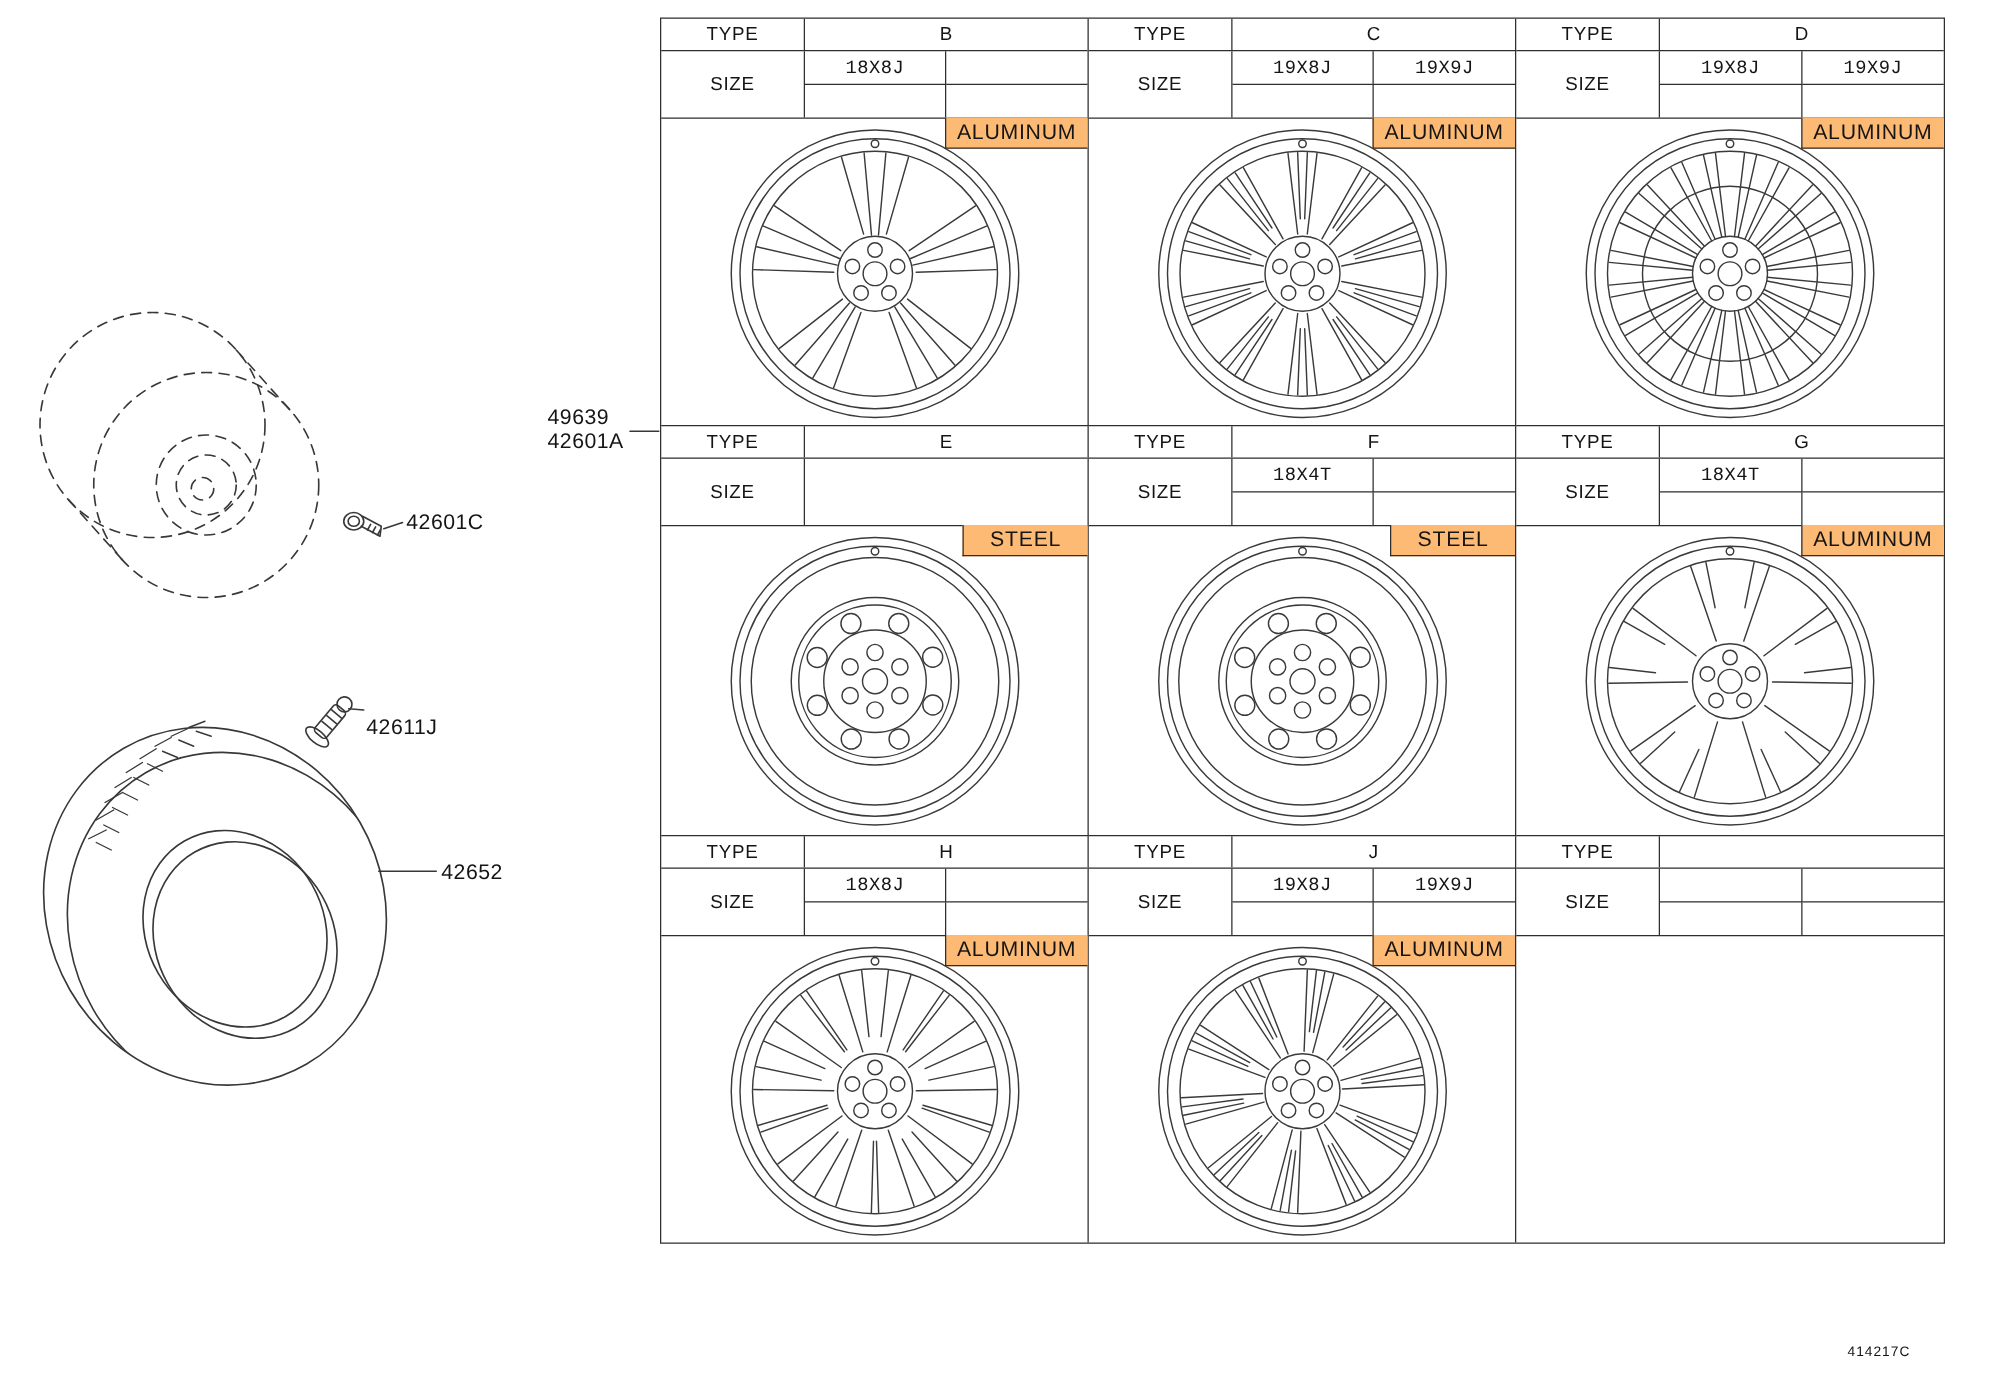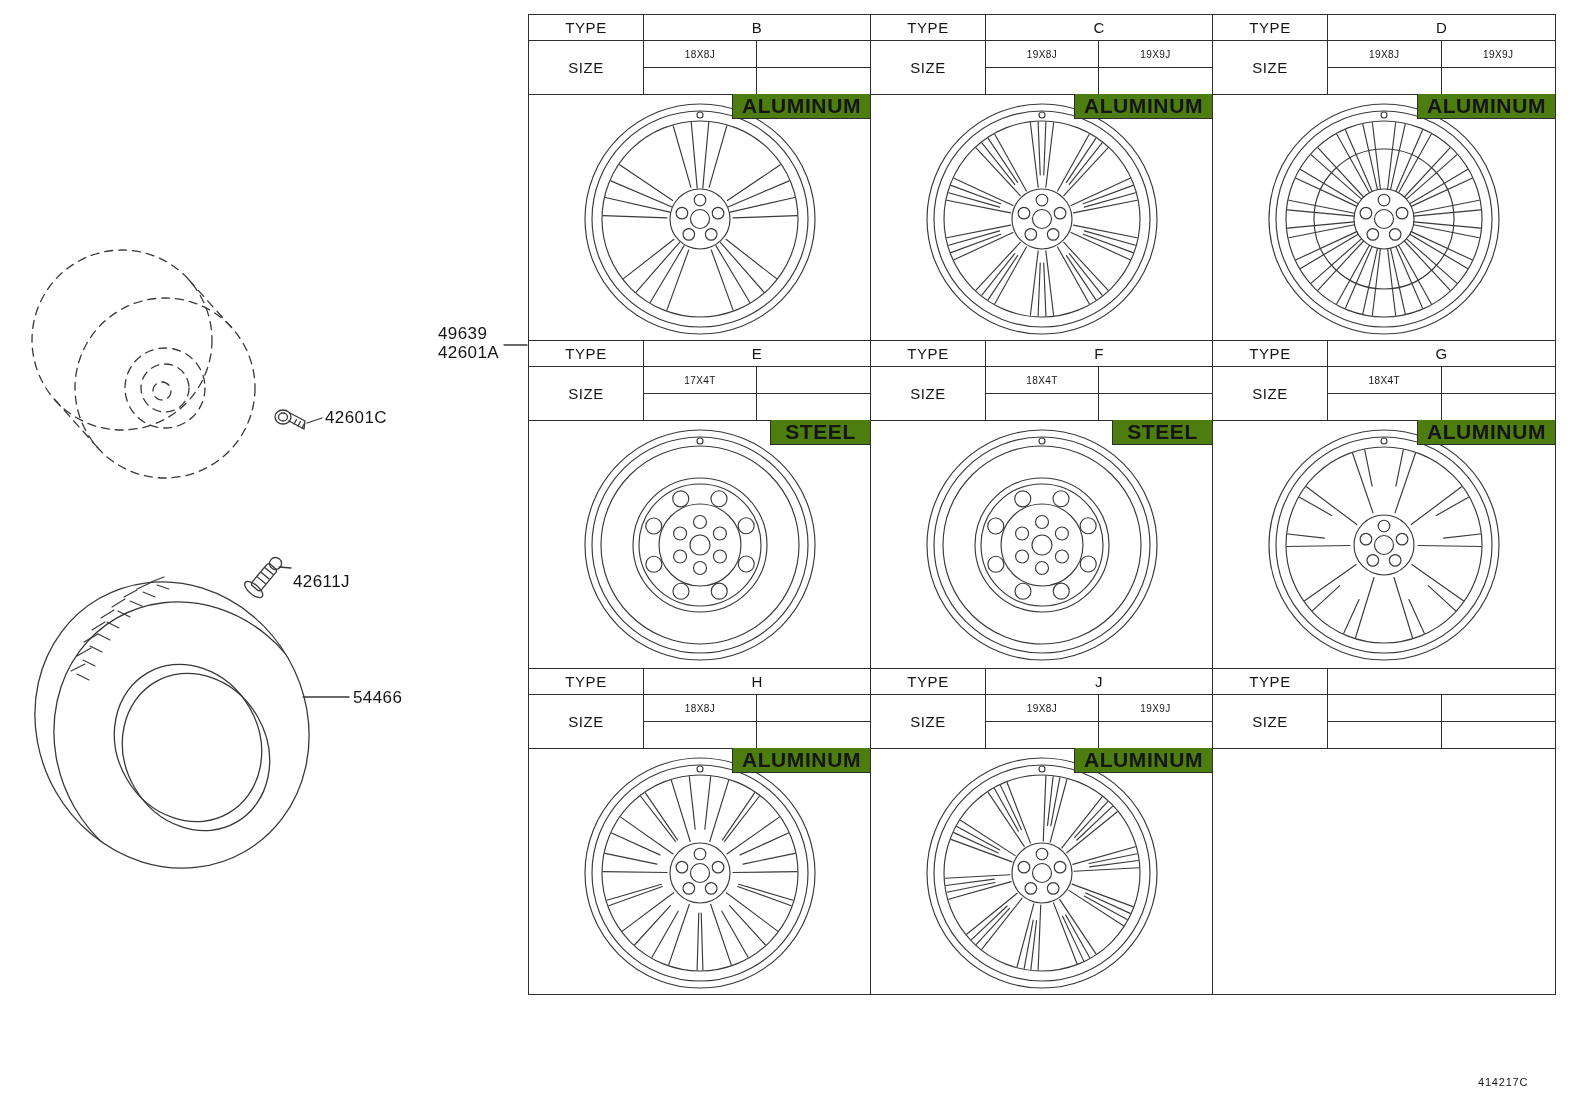--- a/index.html
+++ b/index.html
@@ -35,33 +35,34 @@
     width:115px;border-right:1.2px solid #2e2e2e;
     display:flex;align-items:center;justify-content:center;
     font-size:15px;letter-spacing:.6px;
   }
   .hvalue{flex:1;display:flex;align-items:center;justify-content:center;font-size:15px;letter-spacing:.4px}
 
   .sizes{display:flex;height:54px;border-bottom:1.2px solid #2e2e2e}
   .sgrid{flex:1;display:grid;grid-template-columns:1fr 1fr;grid-template-rows:27px 26px}
   .scell{
     display:flex;align-items:center;justify-content:center;
-    font-size:10px;letter-spacing:.4px;
+    font-size:15px;letter-spacing:.4px;
     border-right:1.2px solid #2e2e2e;
+    font-family:Liberation Mono, monospace;
   }
   .scell:nth-child(2n){border-right:none}
   .scell:nth-child(1),.scell:nth-child(2){border-bottom:1.2px solid #2e2e2e}
 
   .bodyarea{flex:1;position:relative}
   .material{
     position:absolute;top:-1px;right:0;
     min-width:100px;height:25px;padding:0 9px;
     border-left:1.2px solid #2e2e2e;border-bottom:1.2px solid #2e2e2e;
     display:flex;align-items:center;justify-content:center;
-    font-size:21px;letter-spacing:.6px;background:#4d7c0f;z-index:2;font-weight:bold;
+    font-size:17px;letter-spacing:.6px;background:#fdba74;z-index:2;
   }
   .wheel{width:238px;height:238px;margin:5px auto 0}
 
   
   .left{position:absolute;left:0;top:0;width:560px;height:1099px}
   .left svg{position:absolute;left:0;top:0}
   .plabel{
     position:absolute;font-size:17px;line-height:19px;letter-spacing:.4px;
     white-space:nowrap;
   }
@@ -129,21 +130,21 @@
         <line x1="504" y1="345" x2="527" y2="345"></line>
       </g>
     </svg>
 
     <div class="plabel" style="left:438px;top:324px">
       <div>49639</div>
       <div>42601A</div>
     </div>
     <div class="plabel" style="left:325px;top:408px">42601C</div>
     <div class="plabel" style="left:293px;top:572px">42611J</div>
-    <div class="plabel" style="left:353px;top:688px">54466</div>
+    <div class="plabel" style="left:353px;top:688px">42652</div>
   </div>
 
   <div class="tbl">
 
     <div class="cell">
       <div class="hdr">
         <div class="hlabel">TYPE</div>
         <div class="hvalue">B</div>
       </div>
       <div class="sizes">
@@ -344,26 +345,20 @@
       </div>
     </div>
 
     <div class="cell">
       <div class="hdr">
         <div class="hlabel">TYPE</div>
         <div class="hvalue">E</div>
       </div>
       <div class="sizes">
         <div class="hlabel">SIZE</div>
-        <div class="sgrid">
-          <div class="scell">17X4T</div>
-          <div class="scell"></div>
-          <div class="scell"></div>
-          <div class="scell"></div>
-        </div>
       </div>
       <div class="bodyarea">
         <div class="material">STEEL</div>
         <div class="wheel"><svg viewBox="0 0 238 238" width="238" height="238">
               <g fill="none" stroke="#3a3a3a" stroke-width="1.15" stroke-linecap="round">
                 <circle cx="119" cy="119" r="115"></circle>
                 <circle cx="119" cy="119" r="108"></circle>
                 <circle cx="119" cy="15" r="3"></circle>
                 <circle cx="119" cy="119" r="99"></circle>
                 <circle cx="119" cy="119" r="67"></circle>

